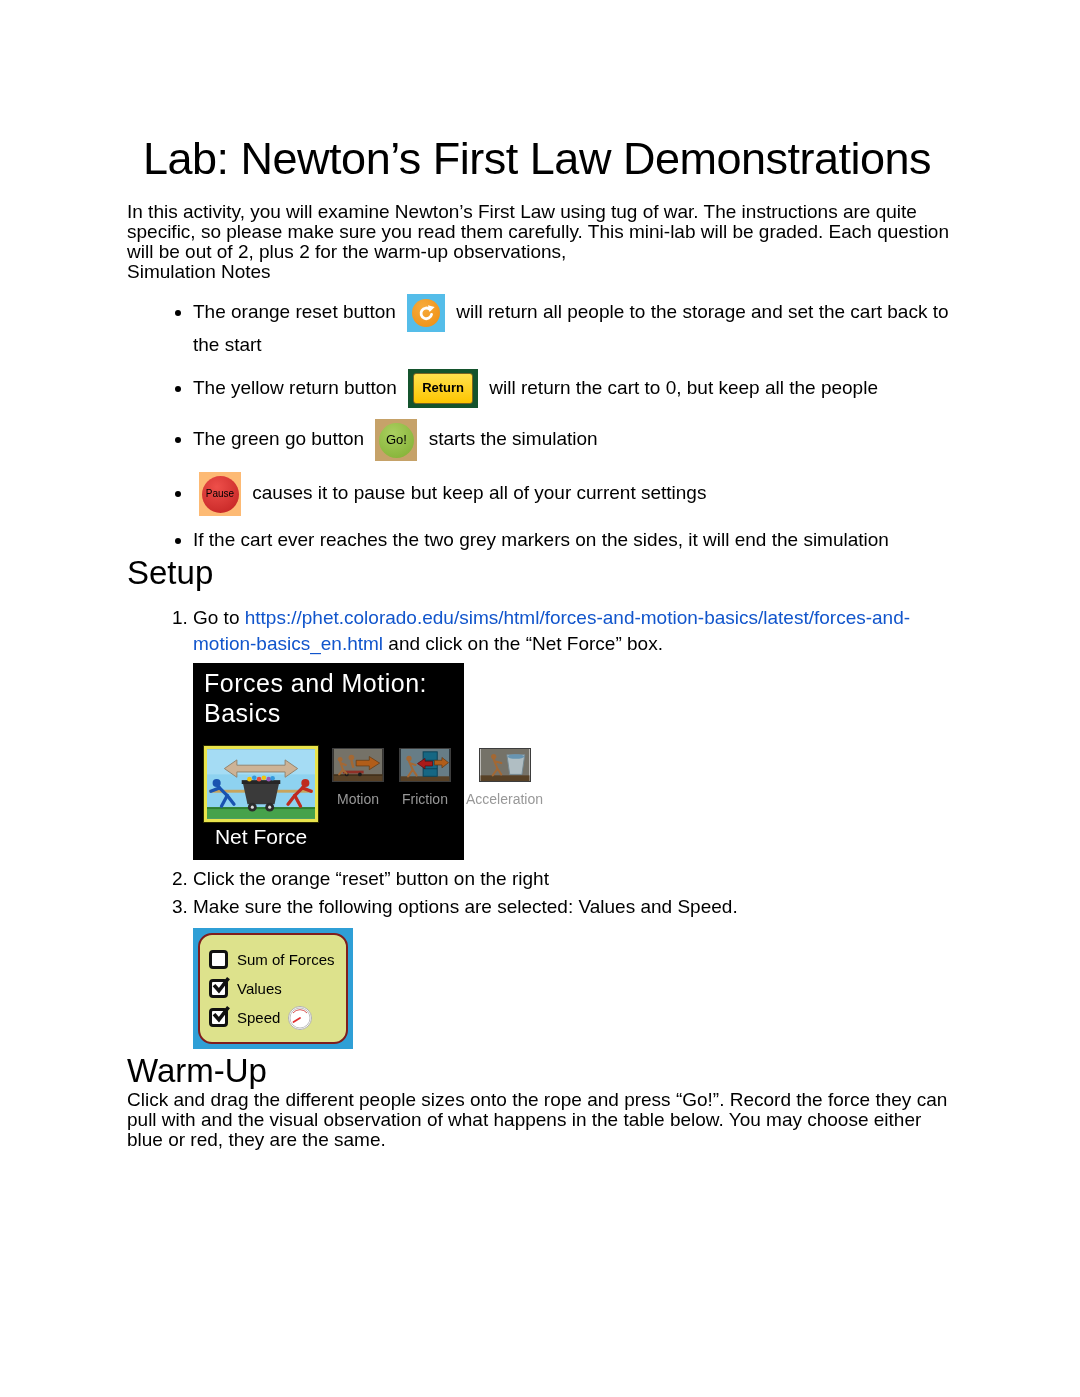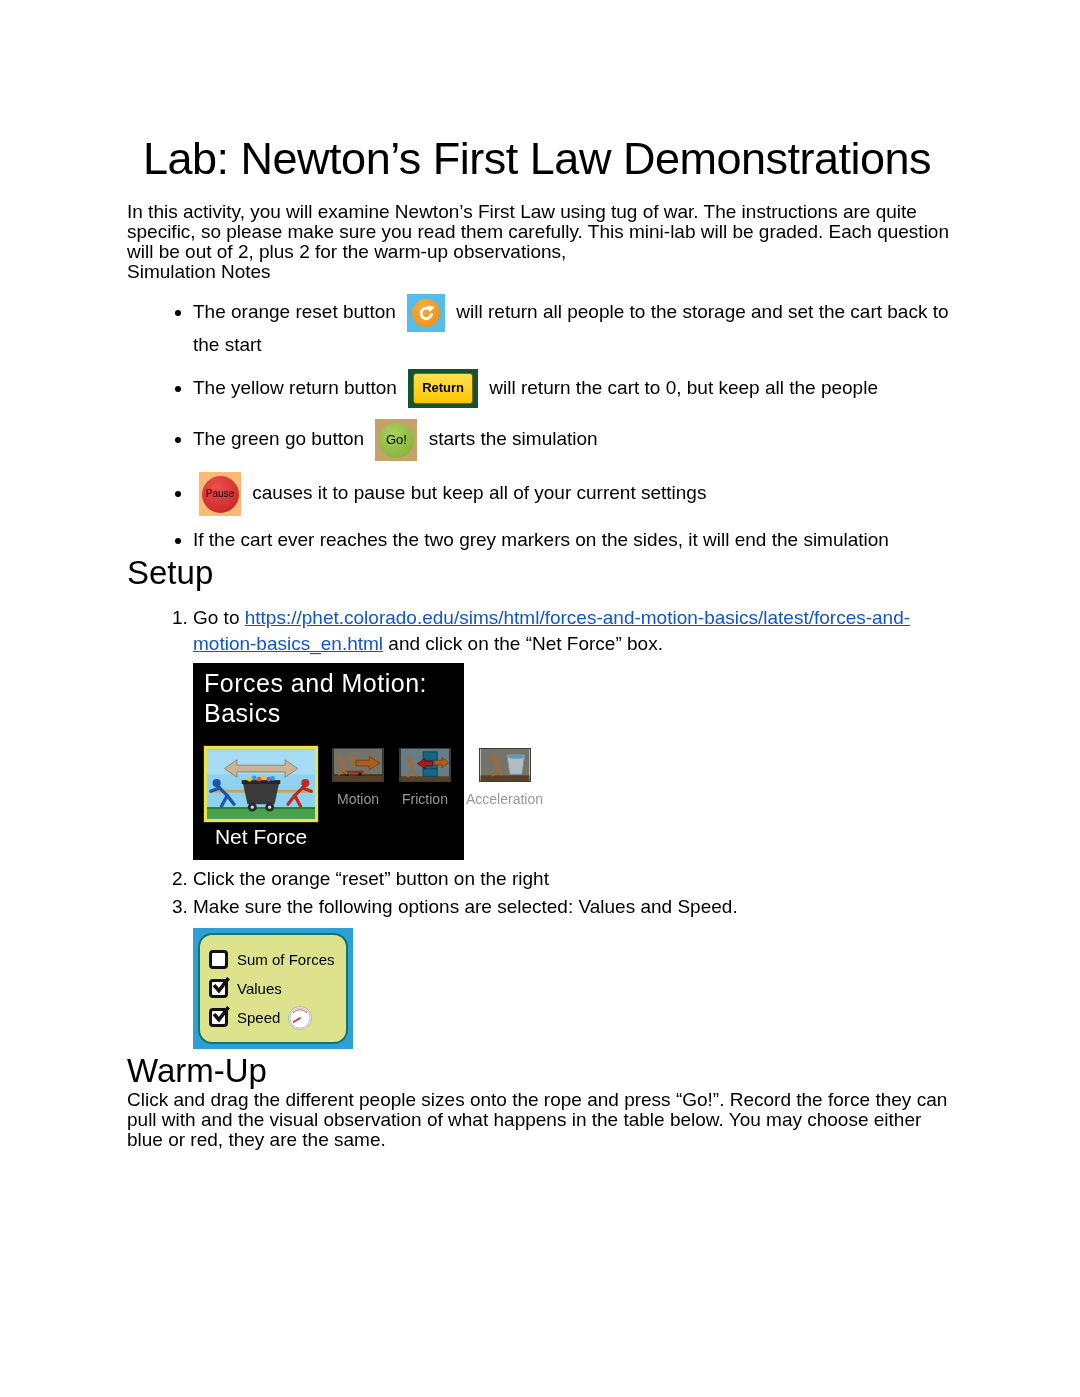--- a/index.html
+++ b/index.html
@@ -24,21 +24,21 @@
   ul.notes li { font-size: 19px; line-height: 26px; margin-bottom: 11px; }
   ul.notes li:last-child { margin-bottom: 0; }
 
   h2.section-heading { font-size: 33px; font-weight: 400; margin: 0; line-height: 1.2; }
   .setup-heading { margin-top: 32px; }
   .warmup-heading { margin-top: 42px; }
 
   ol.setup-list { margin: 12px 0 0 0; padding-left: 66px; }
   ol.setup-list li { font-size: 19px; line-height: 26px; margin-bottom: 2px; overflow-wrap: break-word; }
 
-  a.doc-link { color: #1155cc; text-decoration: underline; cursor: pointer; }
+  a.doc-link { color: #1155cc; cursor: pointer; }
 
   
   .inline-img { display: inline-flex; align-items: center; justify-content: center;
                 vertical-align: middle; margin: 0 6px; }
   .reset-patch { width: 38px; height: 38px; background: #55bde9; }
   .reset-circle { width: 28px; height: 28px; border-radius: 50%;
     background: radial-gradient(circle at 38% 30%, #f7ab3c, #ee8d10);
     display: flex; align-items: center; justify-content: center; }
   .return-patch { background: #14532d; padding: 4px 5px; }
   .return-btn { background: linear-gradient(#ffe14d, #fdc500); border: 1px solid #7a6420;
@@ -63,21 +63,21 @@
   .big-thumb { border: 3px solid #e9e44c; outline: 1px solid #2a2a00; line-height: 0; }
   .big-thumb-label { color: #fff; font-size: 21px; margin-top: 2px; }
   .small-thumbs { display: flex; margin-left: 14px; margin-top: 2px; }
   .small-thumb-group { display: flex; flex-direction: column; align-items: center; margin-right: 15px; }
   .small-thumb-group:last-child { margin-right: 0; }
   .small-thumb { border: 1px solid #4a4a4a; line-height: 0; filter: brightness(0.82); }
   .small-thumb-label { color: #989898; font-size: 14px; margin-top: 4px; }
 
   
   .options-outer { width: 160px; background: #2f9fd6; padding: 5px; margin-top: 8px; }
-  .options-inner { background: #dde28c; border: 2px solid #0f766e; border-radius: 14px;
+  .options-inner { background: #dde28c; border: 2px solid #7f1d1d; border-radius: 14px;
     padding: 8px 9px 7px; }
   .option-row { display: flex; align-items: center; margin: 5px 0; height: 24px; }
   .checkbox { width: 19px; height: 19px; background: #fff; border: 3px solid #111;
     border-radius: 4px; position: relative; flex: 0 0 auto; }
   .checkbox svg { position: absolute; top: -4px; left: 0; overflow: visible; }
   .option-label { font-size: 15px; color: #000; margin-left: 9px; }
   .speedometer { width: 24px; height: 24px; border-radius: 50%; background: #fff;
     border: 1px solid #b0b0b0; margin-left: 8px; line-height: 0;
     display: flex; align-items: center; justify-content: center; }
 

